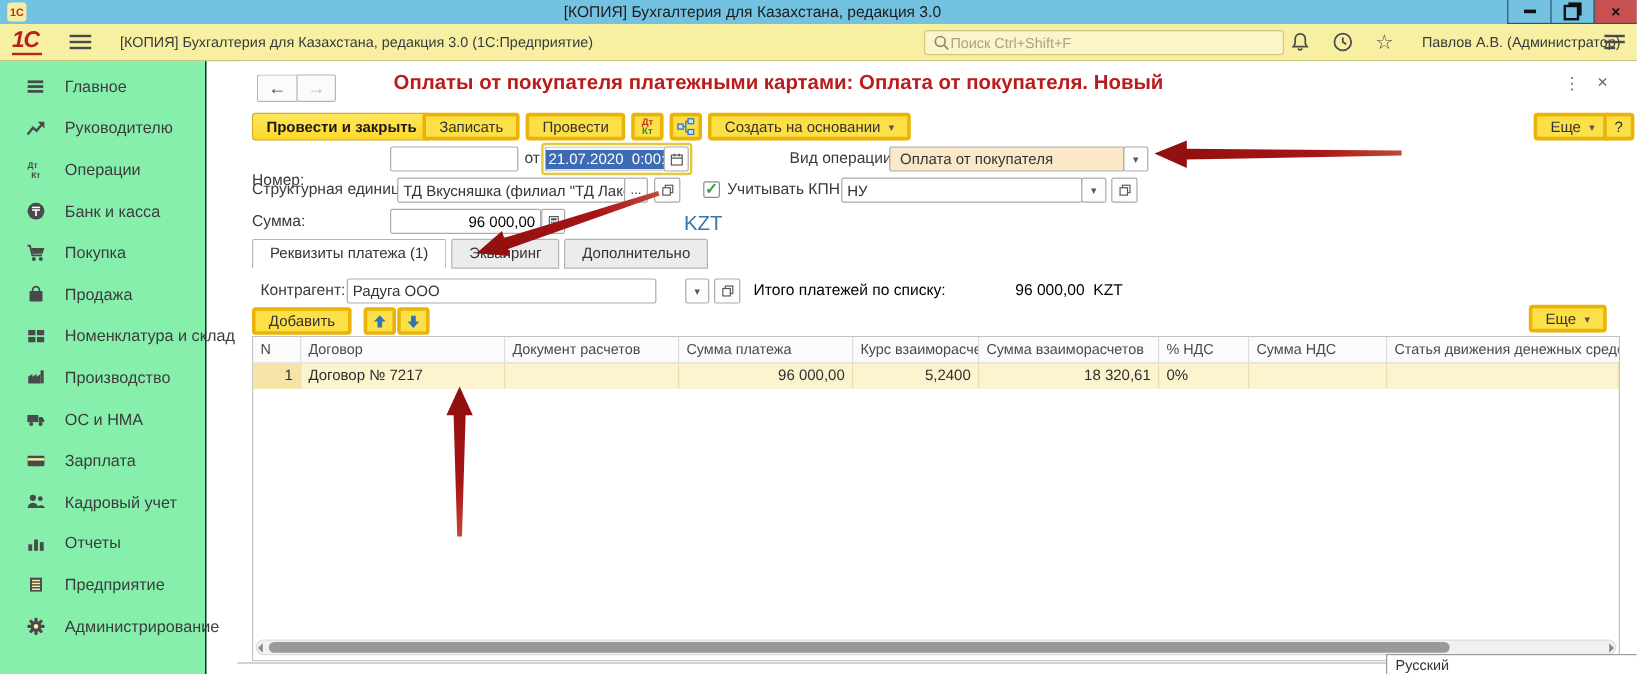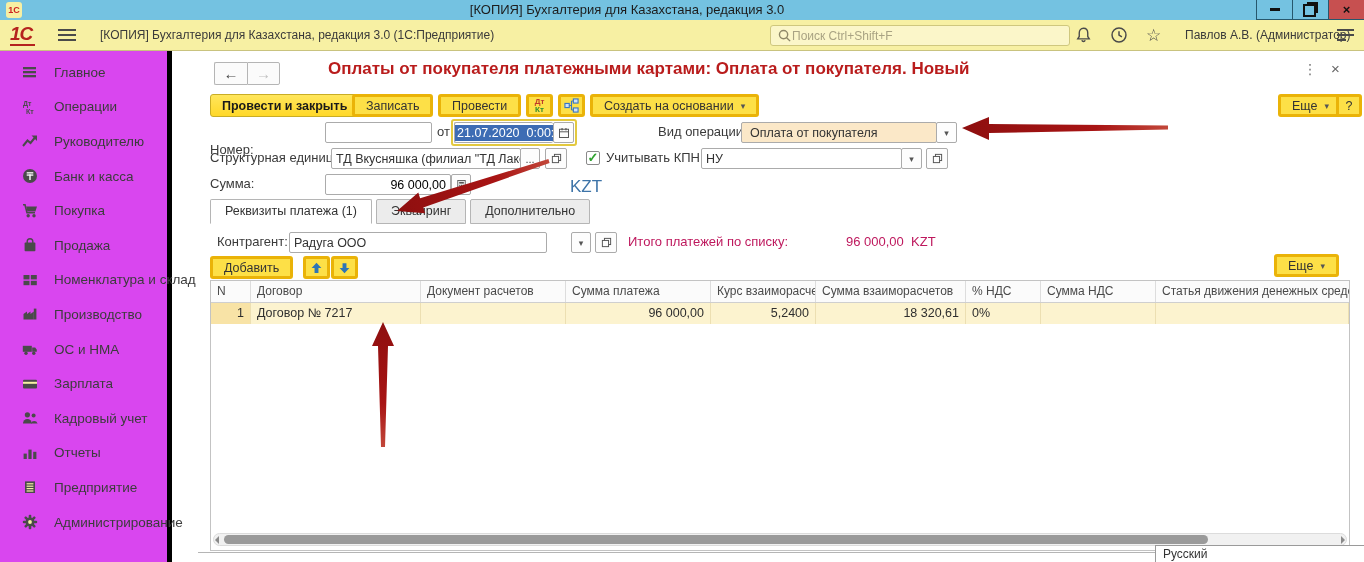--- a/index.html
+++ b/index.html
@@ -26,21 +26,21 @@
   .searchbox { position:absolute; left:770px; top:5px; width:300px; height:21px; background:#FBF6C9; border:1px solid #cfc77e; border-radius:3px; display:flex; align-items:center; padding:0 6px; }
   .searchbox input { flex:1; border:none; background:transparent; outline:none; font-size:12px; color:#555; font-family:"Liberation Sans", sans-serif; }
   .searchbox input::placeholder { color:#a9a383; }
   .appbar-icons { position:absolute; left:1075px; top:4px; display:flex; gap:18px; align-items:center; height:22px; }
   .user-name { position:absolute; left:1185px; top:8px; font-size:12px; color:#3a3a3a; }
   .svc-menu { position:absolute; left:1337px; top:9px; width:17px; }
   .svc-menu i { display:block; height:2px; background:#4a4a4a; margin-bottom:3px; }
   .svc-menu i.short { width:9px; }
 
   
-  .sidebar { position:absolute; left:0; top:51px; width:172px; height:511px; background:#d946ef; border-right:5px solid #000000; }
+  .sidebar { position:absolute; left:0; top:51px; width:172px; height:511px; background:#86efac; border-right:1px solid #000000; }
   .side-item { height:34.6px; display:flex; align-items:center; padding-left:21px; cursor:pointer; }
   .side-item .ic { width:18px; height:16px; margin-right:15px; flex:none; }
   .side-item .lb { font-size:13.5px; color:#3c3c3c; white-space:nowrap; }
 
   
   .main { position:absolute; left:198px; top:51px; width:1166px; height:511px; background:#fff; }
 
   .nav-btns { position:absolute; left:16px; top:11px; display:flex; }
   .nav-btn { width:33px; height:23px; border:1px solid #b5b5b5; background:#fbfbfb; text-align:center; line-height:21px; font-size:15px; }
   .nav-btn.back { border-right:none; color:#444; border-radius:2px 0 0 2px; }
@@ -56,21 +56,21 @@
   .tb-pos { position:absolute; top:0; }
   .icon-btn { width:27px; padding:0; }
 
   .flabel { position:absolute; font-size:13px; color:#3a3a3a; line-height:20px; }
   .field { position:absolute; height:21px; border:1px solid #ababab; border-radius:2px; background:#fff; font-size:12.5px; display:flex; align-items:center; }
   .field input { width:100%; height:100%; border:none; outline:none; background:transparent; font-size:12.5px; padding:0 4px; font-family:"Liberation Sans", sans-serif; }
   .sq-btn { position:absolute; height:21px; border:1px solid #ababab; border-radius:2px; background:#fdfdfd; display:flex; align-items:center; justify-content:center; font-size:9px; color:#555; }
   .focus-ring { position:absolute; border:2px solid #e3c93f; border-radius:3px; }
   .sel-text { background:#3D6CB4; color:#fff; white-space:pre; padding:1px 2px; font-size:12.5px; }
   .peach { background:#FBE8C8; }
-  .blue-txt { color:#be185d; }
+  .blue-txt { color:#000000; }
   .kzt { position:absolute; font-size:17px; color:#3E74A8; }
 
   .checkbox { position:absolute; width:14px; height:14px; border:1px solid #8a8a8a; border-radius:2px; background:#fff; color:#2FA32F; font-size:13px; font-weight:bold; line-height:12px; text-align:center; }
 
   
   .tabs { position:absolute; left:12px; top:148px; height:25px; display:flex; }
   .tab { height:25px; padding:0 14px; border:1px solid #b5b5b5; background:#ECECEC; color:#333; font-size:12.5px; line-height:23px; margin-right:4px; border-radius:2px 2px 0 0; }
   .tab.active { background:#fff; border-bottom:1px solid #fff; }
 
   
@@ -167,31 +167,31 @@
           <g fill="#4a4a4a">
             <rect x="1" y="3" width="13" height="2.3"></rect>
             <rect x="1" y="7" width="13" height="2.3"></rect>
             <rect x="1" y="11" width="13" height="2.3"></rect>
           </g>
         </svg>
       <span class="lb">Главное</span>
     </div>
     <div class="side-item">
       <svg class="ic" viewBox="0 0 16 16">
+          <path d="M1 13 L5.5 7.5 L8.5 10 L13 4.5" fill="none" stroke="#4a4a4a" stroke-width="2"></path>
+          <polygon points="9.5,2.5 15,2.5 15,8" fill="#4a4a4a"></polygon>
+        </svg>
+      <span class="lb">Руководителю</span>
+    </div>
+    <div class="side-item">
+      <svg class="ic" viewBox="0 0 16 16">
           <text x="1" y="7" font-size="7" font-weight="bold" fill="#4a4a4a" font-family="Liberation Sans,sans-serif">Дт</text>
           <text x="4" y="15" font-size="7" font-weight="bold" fill="#4a4a4a" font-family="Liberation Sans,sans-serif">Кт</text>
         </svg>
       <span class="lb">Операции</span>
-    </div>
-    <div class="side-item">
-      <svg class="ic" viewBox="0 0 16 16">
-          <path d="M1 13 L5.5 7.5 L8.5 10 L13 4.5" fill="none" stroke="#4a4a4a" stroke-width="2"></path>
-          <polygon points="9.5,2.5 15,2.5 15,8" fill="#4a4a4a"></polygon>
-        </svg>
-      <span class="lb">Руководителю</span>
     </div>
     <div class="side-item">
       <svg class="ic" viewBox="0 0 16 16">
           <circle cx="8" cy="8" r="7" fill="#4a4a4a"></circle>
           <rect x="4.7" y="4.2" width="6.6" height="1.3" fill="#fff"></rect>
           <rect x="4.7" y="6.4" width="6.6" height="1.3" fill="#fff"></rect>
           <rect x="7.3" y="6.4" width="1.4" height="5.6" fill="#fff"></rect>
         </svg>
       <span class="lb">Банк и касса</span>
     </div>

